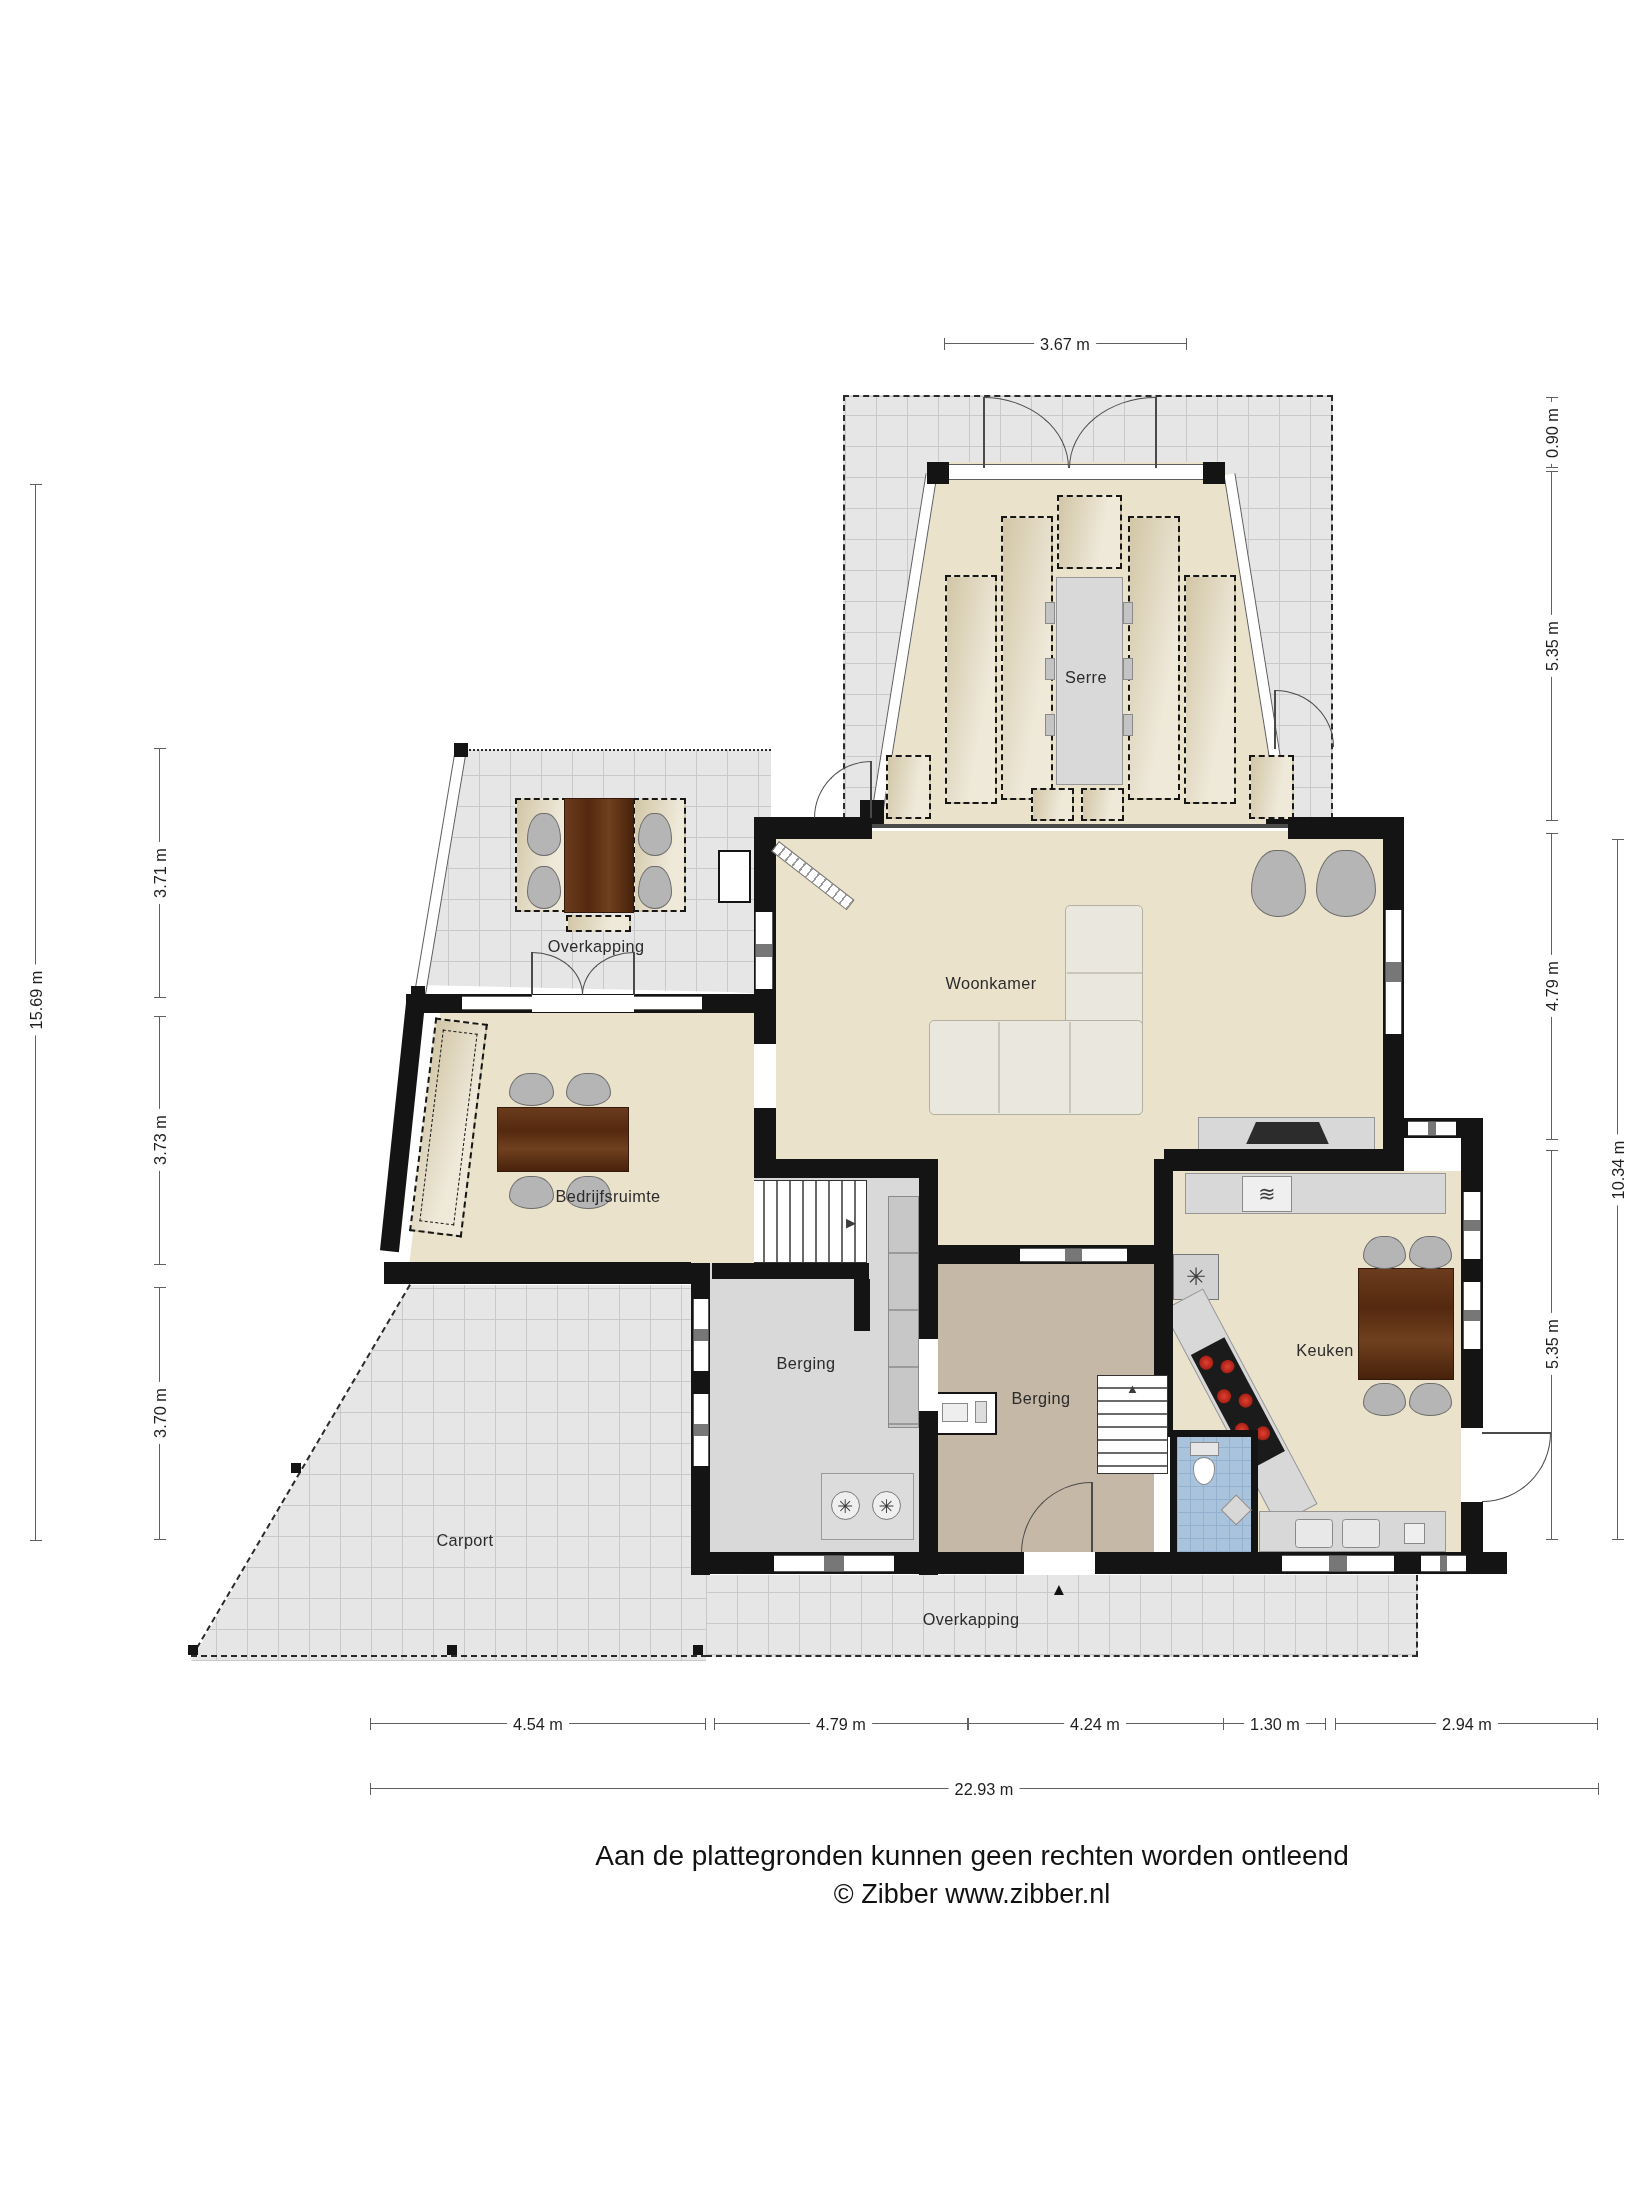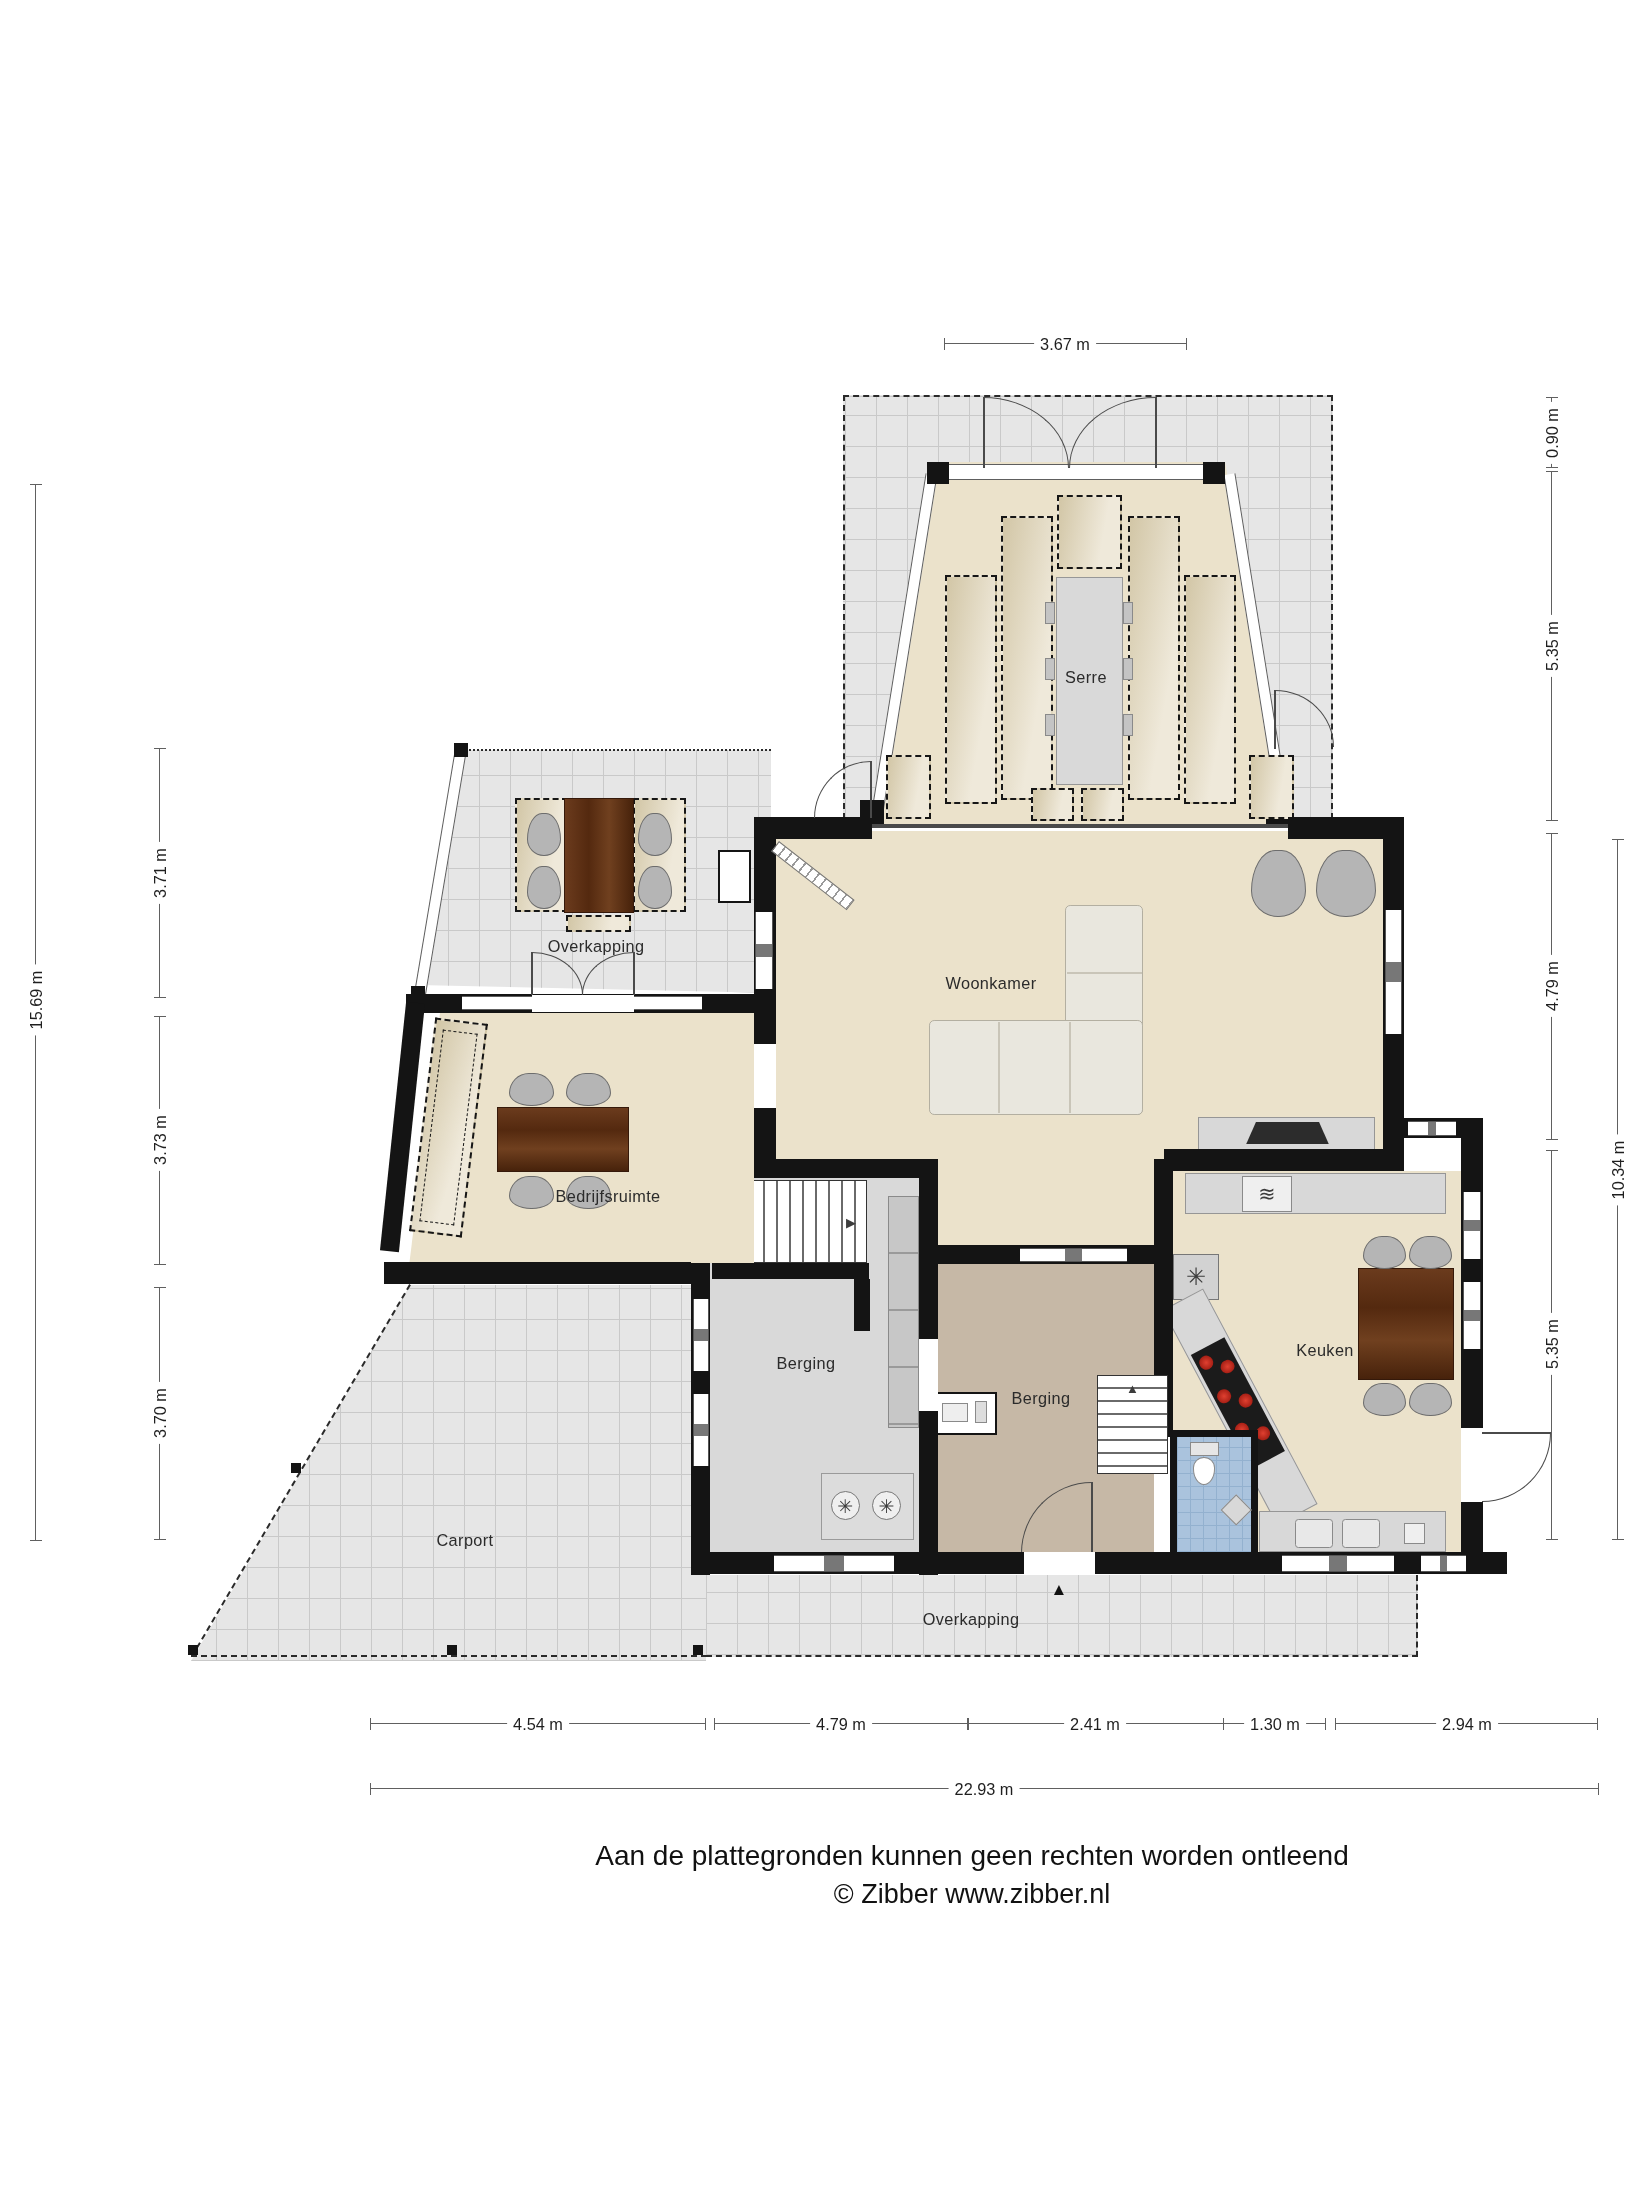--- a/index.html
+++ b/index.html
@@ -316,21 +316,21 @@
     <span class="dim-label" style="left:168px;top:0">4.54 m</span>
   </div>
   <div class="abs dim-h" style="left:714px;top:1723px;width:254px">
     <span class="tkv" style="left:0"></span>
       <span class="tkv" style="right:0"></span>
     <span class="dim-label" style="left:127px;top:0">4.79 m</span>
   </div>
   <div class="abs dim-h" style="left:968px;top:1723px;width:256px">
     <span class="tkv" style="left:0"></span>
       <span class="tkv" style="right:0"></span>
-    <span class="dim-label" style="left:127px;top:0">2.41 m</span>
+    <span class="dim-label" style="left:127px;top:0">4.24 m</span>
   </div>
   <div class="abs dim-h" style="left:1223px;top:1723px;width:103px">
     <span class="tkv" style="left:0"></span>
       <span class="tkv" style="right:0"></span>
     <span class="dim-label" style="left:52px;top:0">1.30 m</span>
   </div>
   <div class="abs dim-h" style="left:1335px;top:1723px;width:263px">
     <span class="tkv" style="left:0"></span>
       <span class="tkv" style="right:0"></span>
     <span class="dim-label" style="left:132px;top:0">2.94 m</span>

